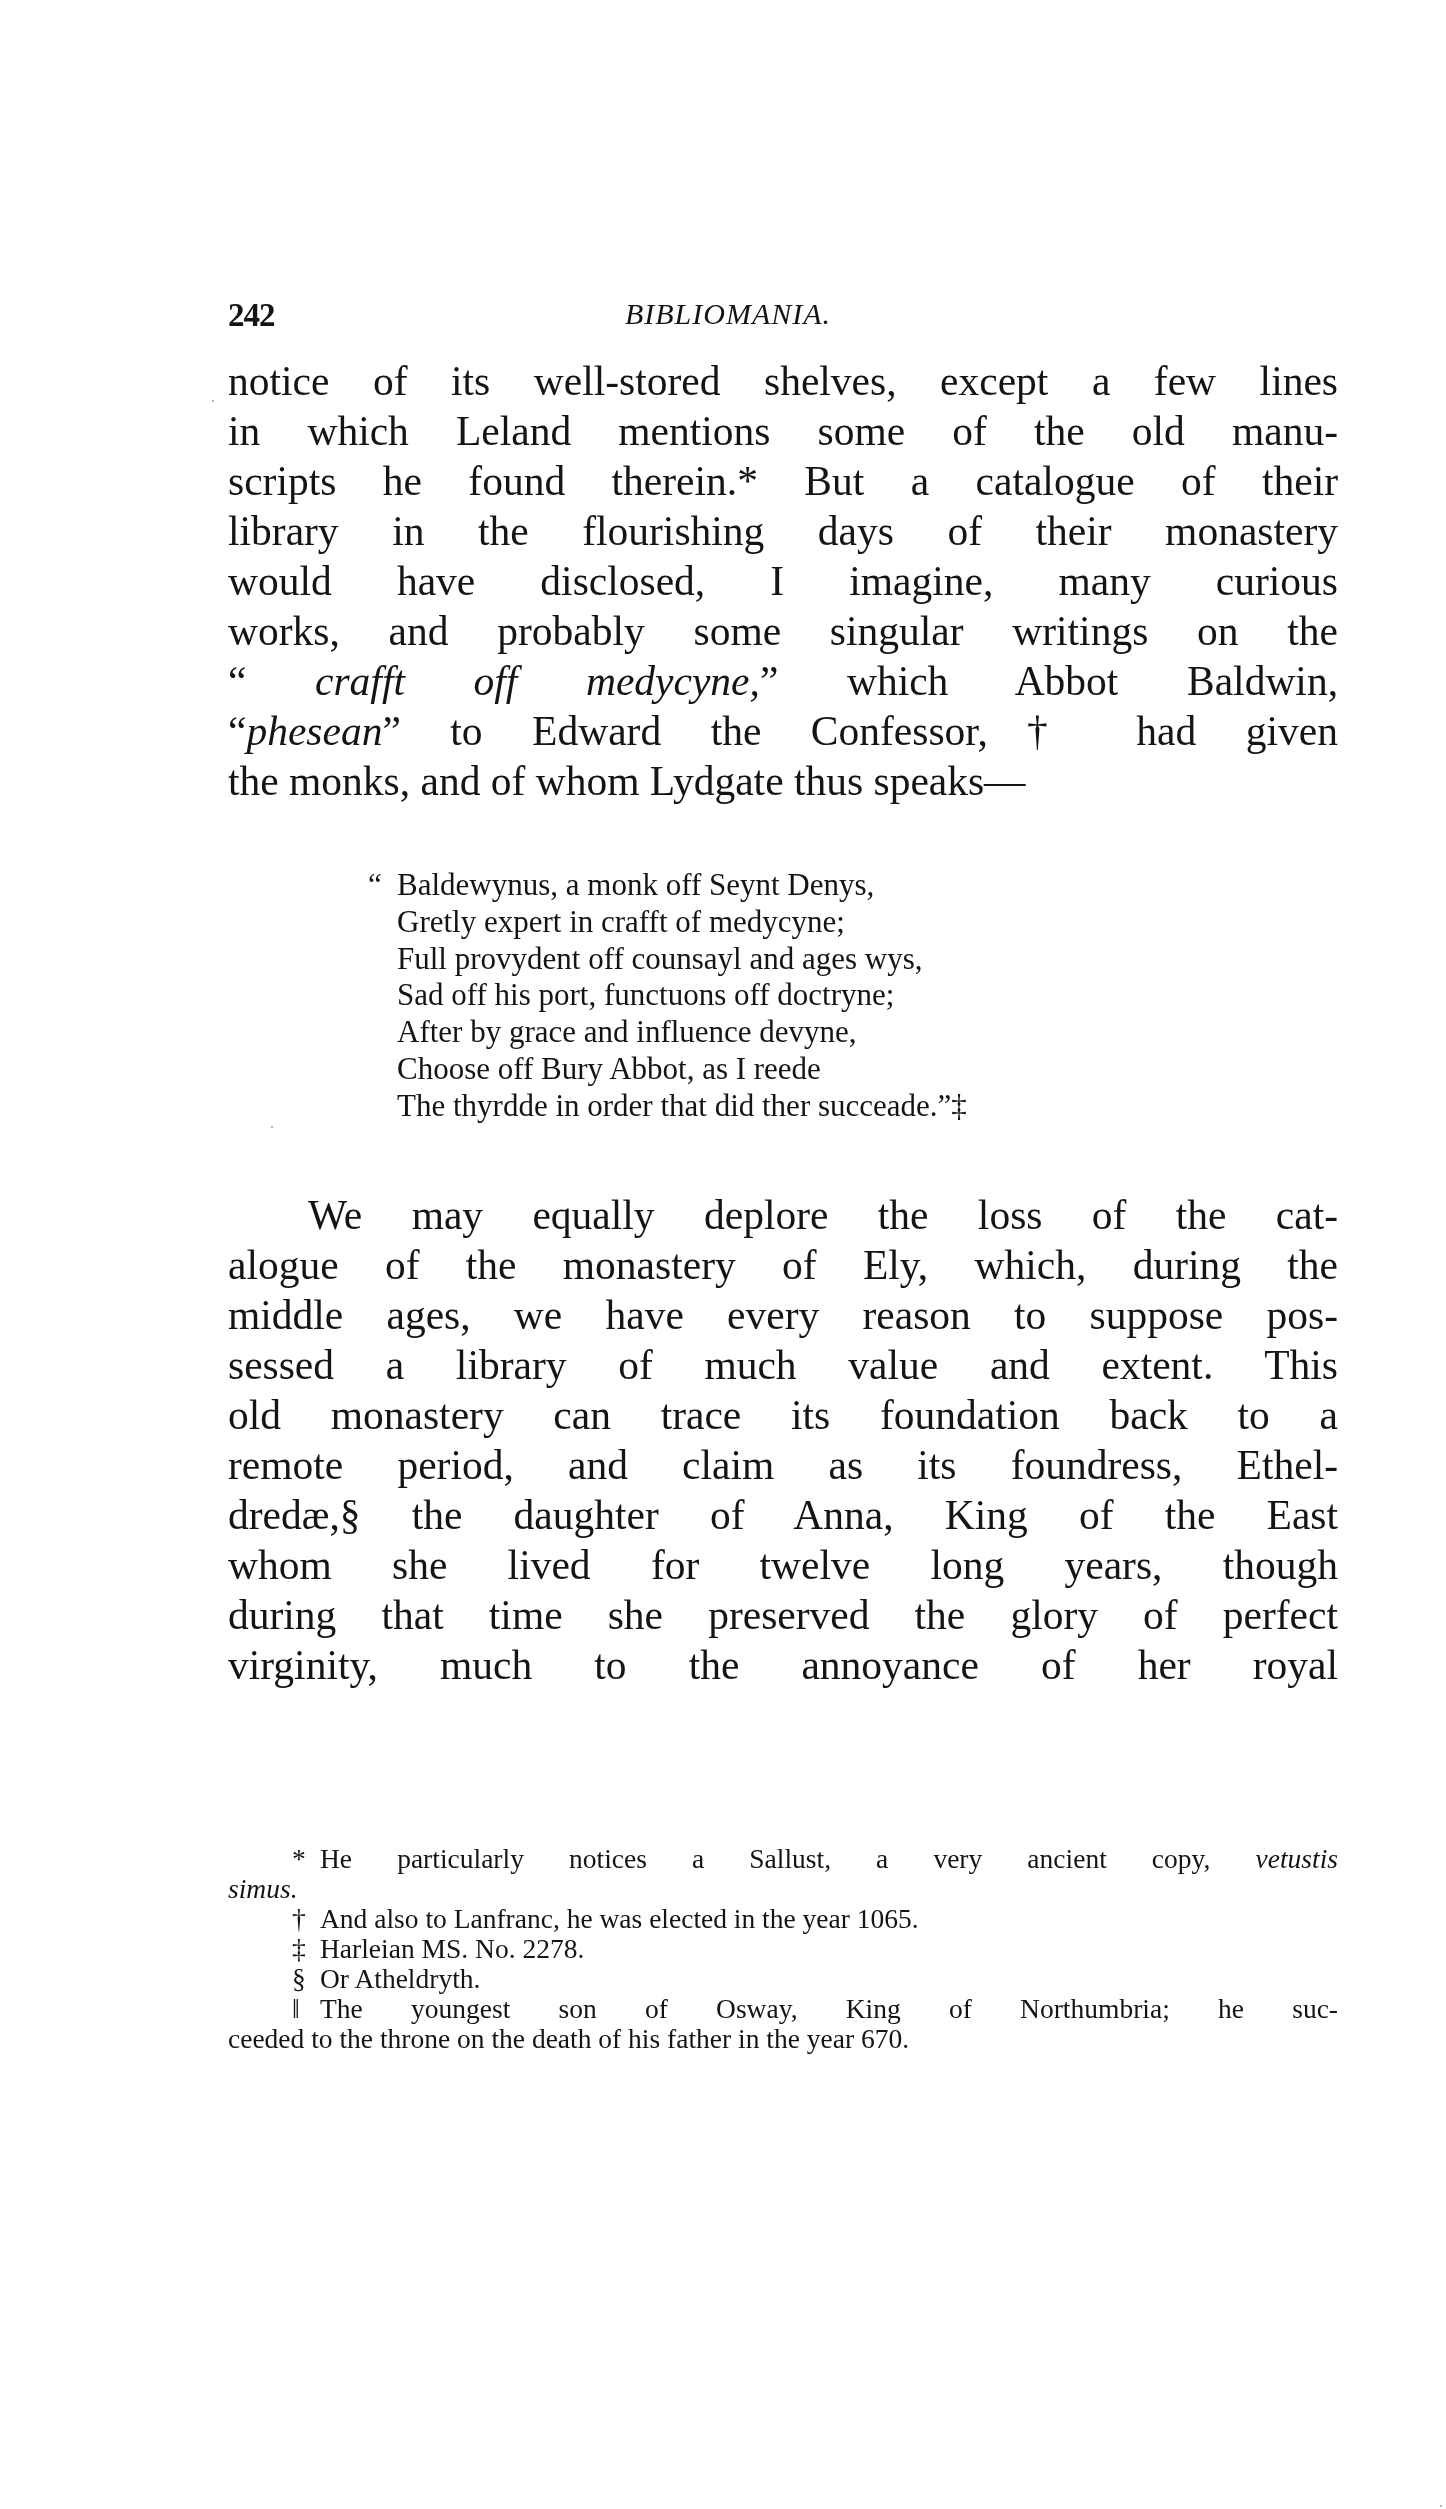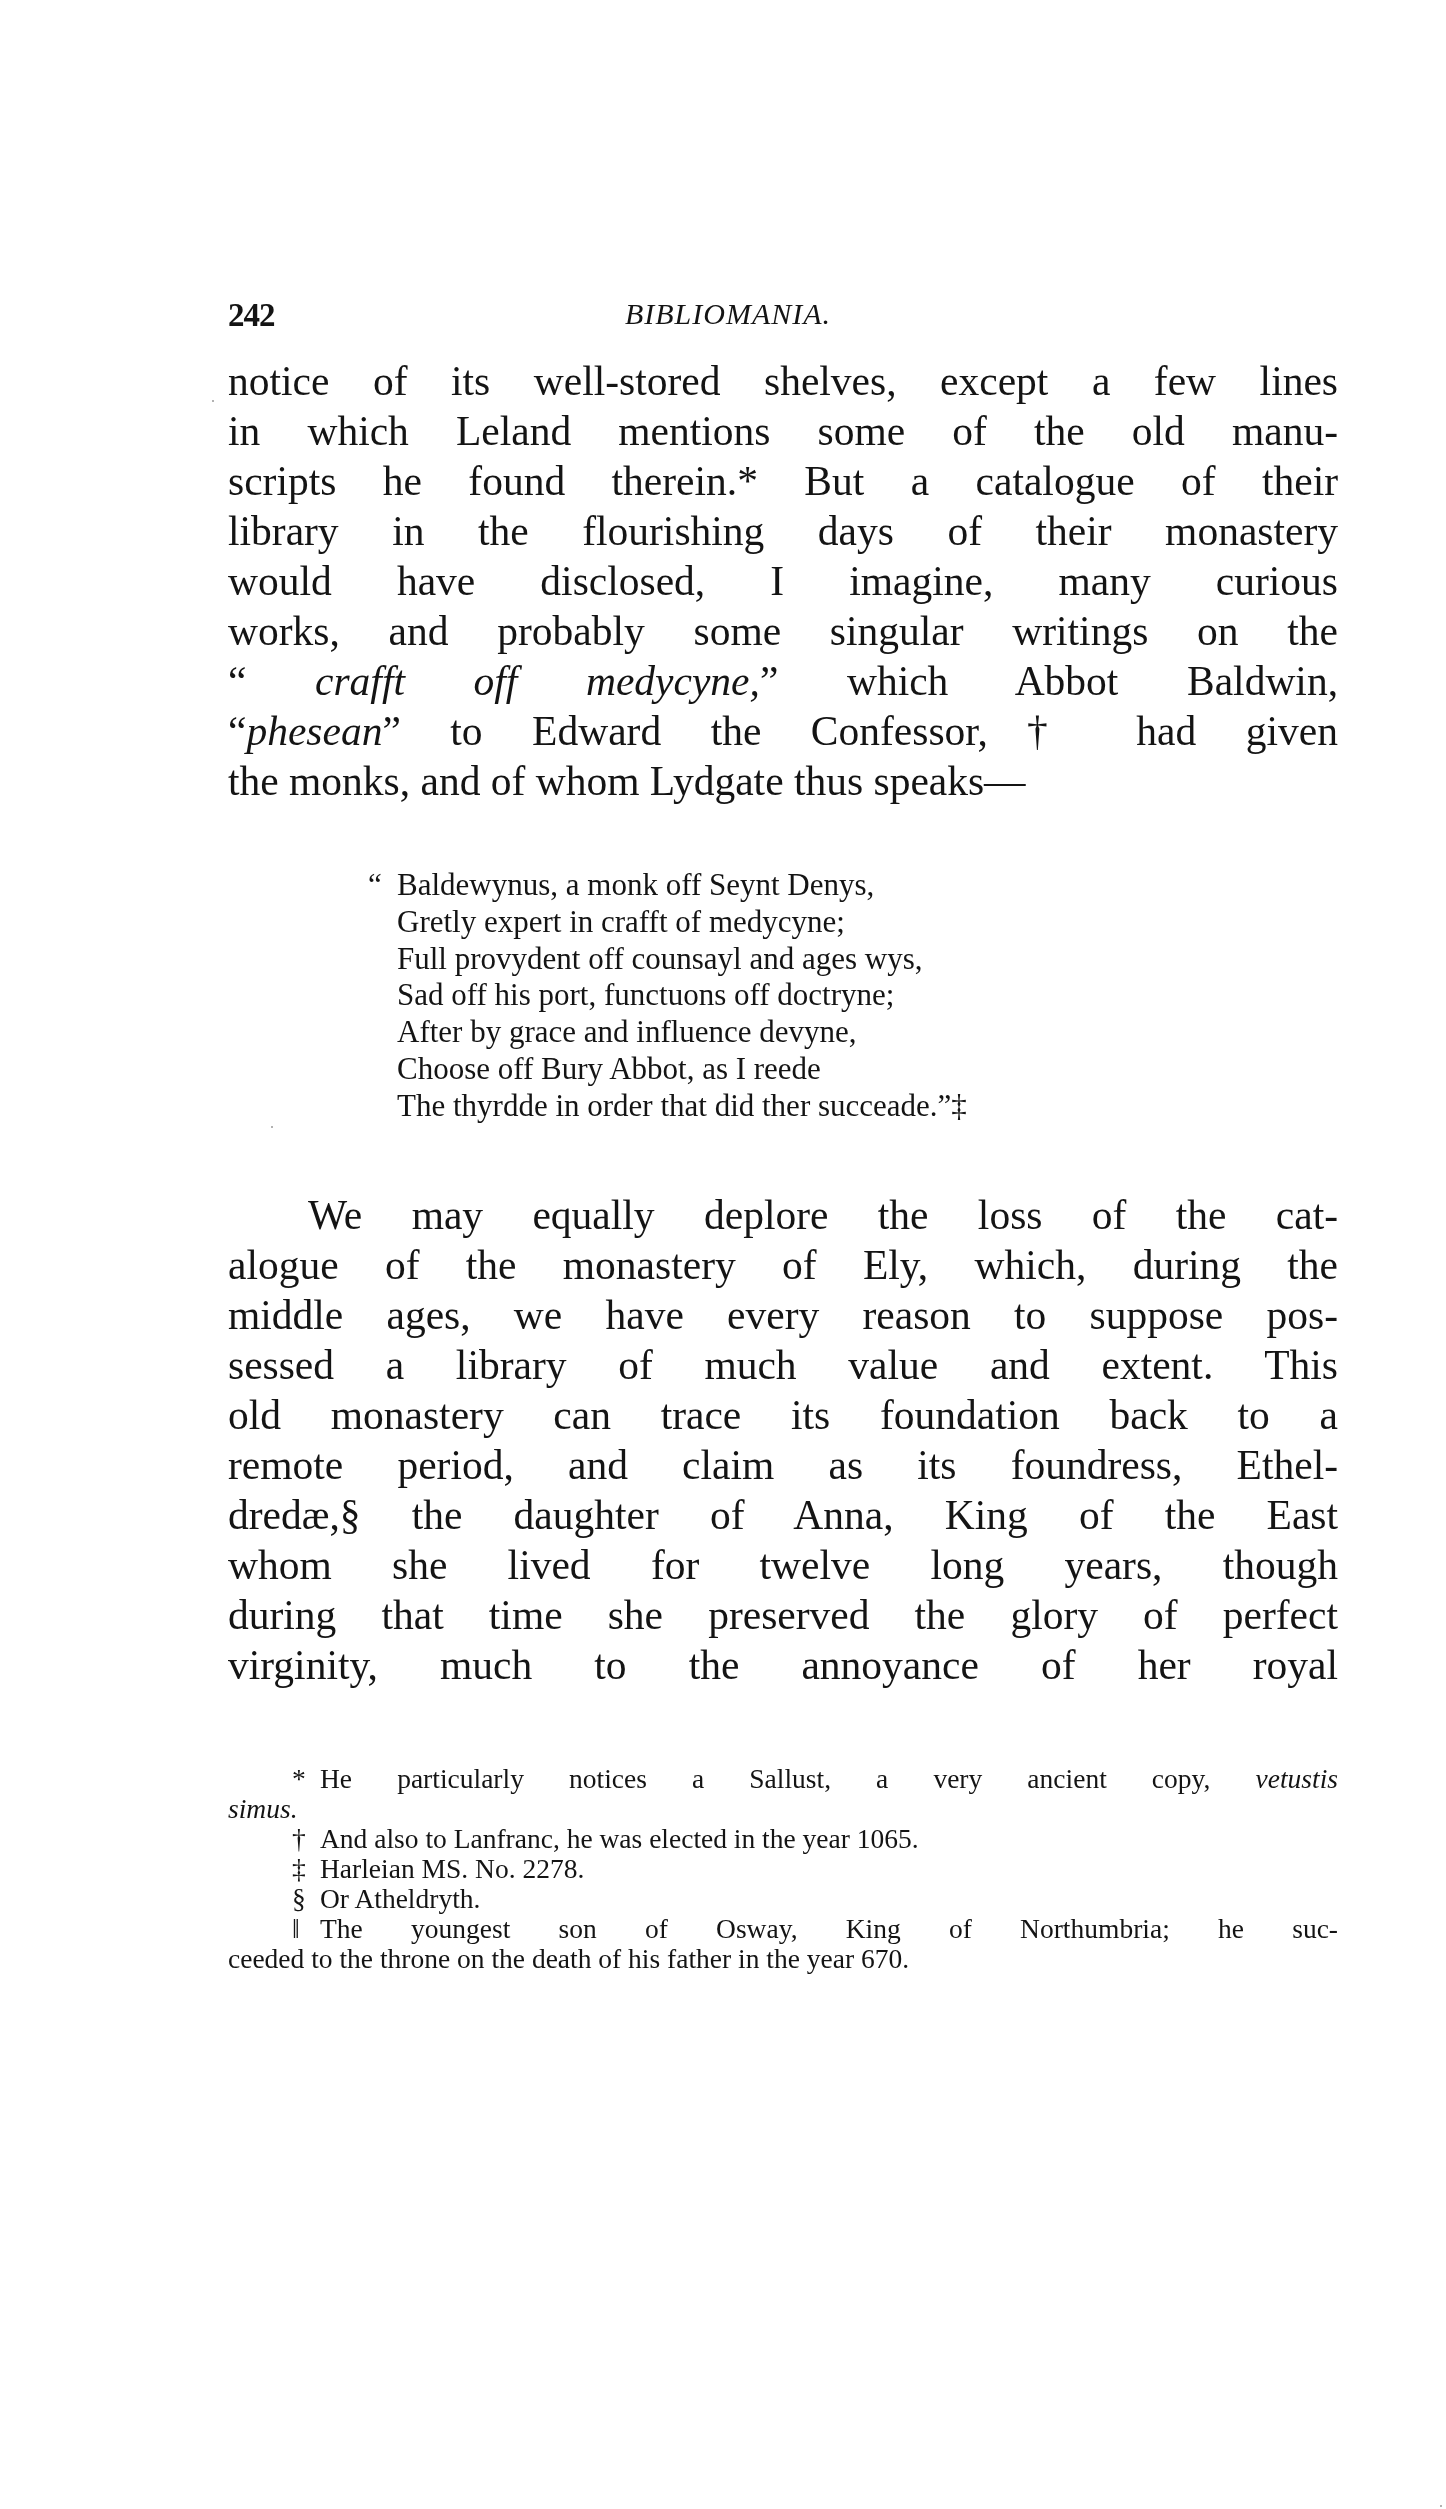--- a/index.html
+++ b/index.html
@@ -23,21 +23,21 @@
   .para1 { top: 356px; }
   .para2 { top: 1190px; }
 
   
   .poem { position: absolute; left: 368px; top: 867px; }
   .poem-line { display: block; white-space: nowrap; font-size: 31px; line-height: 36.8px; height: 36.8px; }
   .poem-line .q { display: inline-block; width: 29px; }
   .poem-line.cont { padding-left: 29px; }
 
   
-  .footnotes { position: absolute; left: 228px; top: 1764px; width: 1110px; }
+  .footnotes { position: absolute; left: 228px; top: 1844px; width: 1110px; }
   .fn-line { display: block; white-space: nowrap; font-size: 27.5px; line-height: 30px; height: 30px;
              text-align: justify; text-align-last: justify; }
   .fn-line.last { text-align-last: left; }
   .fn-line.indent { padding-left: 64px; }
   .fn-marker { display: inline-block; min-width: 28px; }
   i { font-style: italic; margin-top: 28px; }
 
   .speck { position: absolute; width: 2px; height: 2px; background: #999; border-radius: 1px; }
 </style>
 </head>

